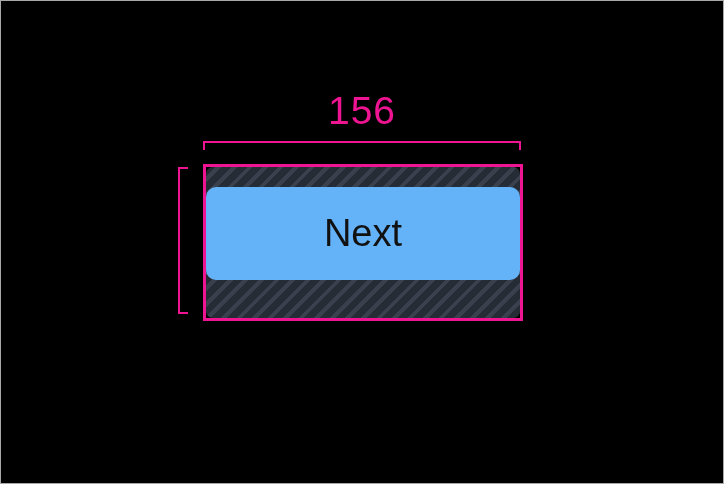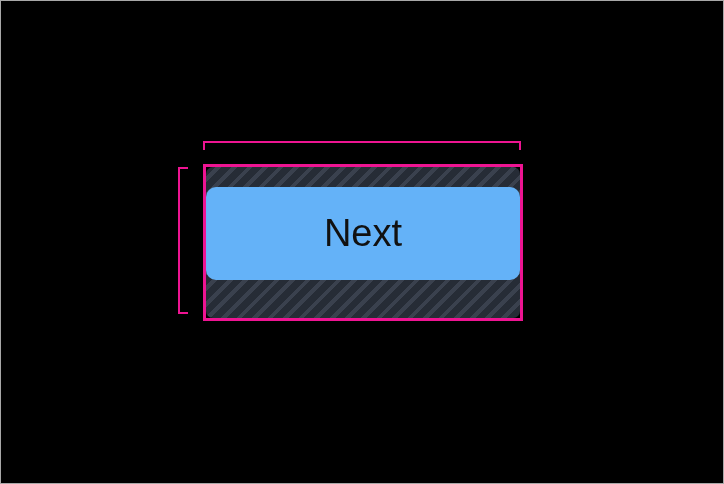--- a/index.html
+++ b/index.html
@@ -104,20 +104,21 @@
     align-items: center;
     justify-content: center;
     cursor: pointer;
   }
 </style>
 </head>
 <body>
 
 <div class="stage">
 
+  <div class="dim-label width-label">156</div>
 
   <div class="width-bracket"></div>
 
 
   <div class="height-bracket"></div>
 
   <div class="measure-box">
     <div class="padding-hatch">
       <button class="next-btn">Next</button>
     </div>

